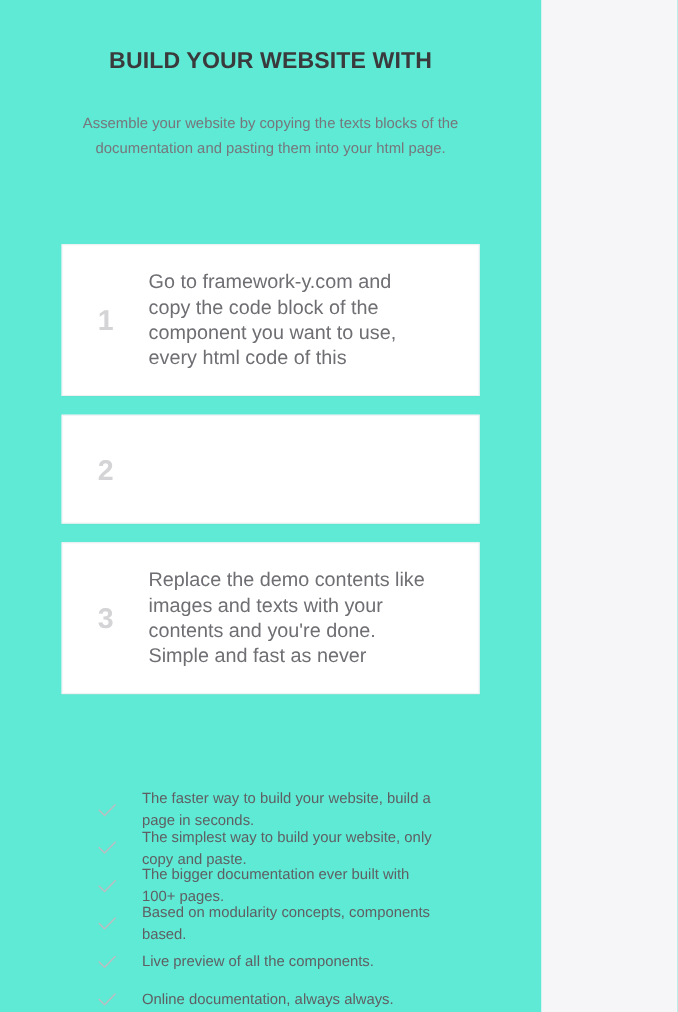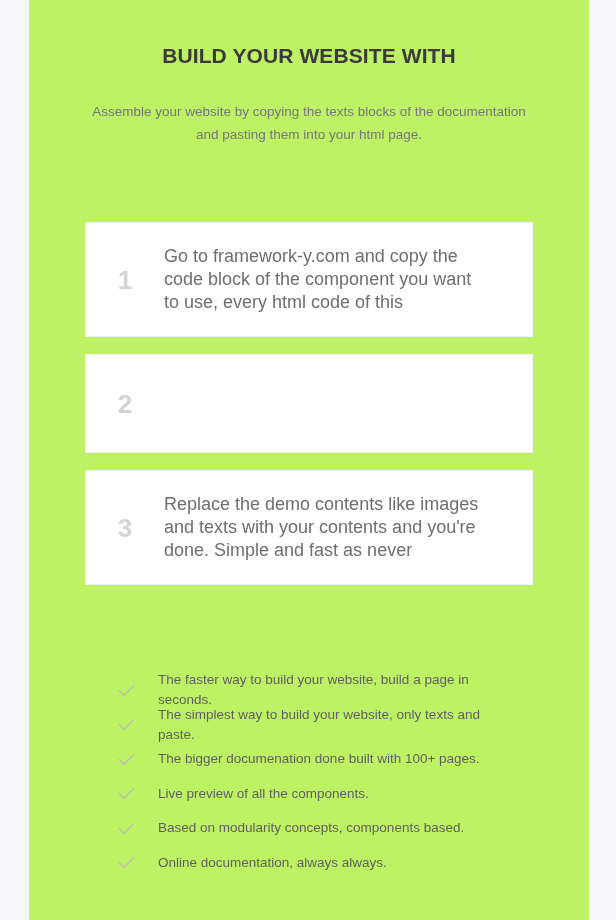--- a/index.html
+++ b/index.html
@@ -10,25 +10,24 @@
   }
 
   body {
     background: #f6f6f8;
     font-family: "Liberation Sans", sans-serif;
     -webkit-font-smoothing: antialiased;
     overflow: hidden;
   }
 
   .page {
-    width: 560px;
+    width: 492px;
     height: 920px;
     position: relative;
-    background: #bef264;
-    margin-left: 29px;
+    background: #5eead4;
   }
 
   
   .header {
     padding-top: 44px;
     text-align: center;
   }
 
   .title {
     color: #3a3a3c;
@@ -153,54 +152,54 @@
       </span>
       <span class="check-label">The faster way to build your website, build a page in seconds.</span>
     </div>
 
     <div class="check-item">
       <span class="check-icon">
         <svg width="19" height="19" viewBox="0 0 19 19" fill="none" aria-hidden="true">
           <path d="M2.2 9.6 L7.1 14.4 L16.7 4.6" stroke="currentColor" stroke-width="1.35" stroke-linecap="round" stroke-linejoin="round"></path>
         </svg>
       </span>
-      <span class="check-label">The simplest way to build your website, only texts and paste.</span>
-    </div>
-
-    <div class="check-item">
-      <span class="check-icon">
-        <svg width="19" height="19" viewBox="0 0 19 19" fill="none" aria-hidden="true">
-          <path d="M2.2 9.6 L7.1 14.4 L16.7 4.6" stroke="currentColor" stroke-width="1.35" stroke-linecap="round" stroke-linejoin="round"></path>
-        </svg>
-      </span>
-      <span class="check-label">The bigger documenation done built with 100+ pages.</span>
+      <span class="check-label">The simplest way to build your website, only copy and paste.</span>
+    </div>
+
+    <div class="check-item">
+      <span class="check-icon">
+        <svg width="19" height="19" viewBox="0 0 19 19" fill="none" aria-hidden="true">
+          <path d="M2.2 9.6 L7.1 14.4 L16.7 4.6" stroke="currentColor" stroke-width="1.35" stroke-linecap="round" stroke-linejoin="round"></path>
+        </svg>
+      </span>
+      <span class="check-label">The bigger documentation ever built with 100+ pages.</span>
+    </div>
+
+    <div class="check-item">
+      <span class="check-icon">
+        <svg width="19" height="19" viewBox="0 0 19 19" fill="none" aria-hidden="true">
+          <path d="M2.2 9.6 L7.1 14.4 L16.7 4.6" stroke="currentColor" stroke-width="1.35" stroke-linecap="round" stroke-linejoin="round"></path>
+        </svg>
+      </span>
+      <span class="check-label">Based on modularity concepts, components based.</span>
     </div>
 
     <div class="check-item">
       <span class="check-icon">
         <svg width="19" height="19" viewBox="0 0 19 19" fill="none" aria-hidden="true">
           <path d="M2.2 9.6 L7.1 14.4 L16.7 4.6" stroke="currentColor" stroke-width="1.35" stroke-linecap="round" stroke-linejoin="round"></path>
         </svg>
       </span>
       <span class="check-label">Live preview of all the components.</span>
     </div>
 
     <div class="check-item">
       <span class="check-icon">
         <svg width="19" height="19" viewBox="0 0 19 19" fill="none" aria-hidden="true">
           <path d="M2.2 9.6 L7.1 14.4 L16.7 4.6" stroke="currentColor" stroke-width="1.35" stroke-linecap="round" stroke-linejoin="round"></path>
         </svg>
       </span>
-      <span class="check-label">Based on modularity concepts, components based.</span>
-    </div>
-
-    <div class="check-item">
-      <span class="check-icon">
-        <svg width="19" height="19" viewBox="0 0 19 19" fill="none" aria-hidden="true">
-          <path d="M2.2 9.6 L7.1 14.4 L16.7 4.6" stroke="currentColor" stroke-width="1.35" stroke-linecap="round" stroke-linejoin="round"></path>
-        </svg>
-      </span>
       <span class="check-label">Online documentation, always always.</span>
     </div>
 
   </div>
 
 </div>
 
 </body></html>

